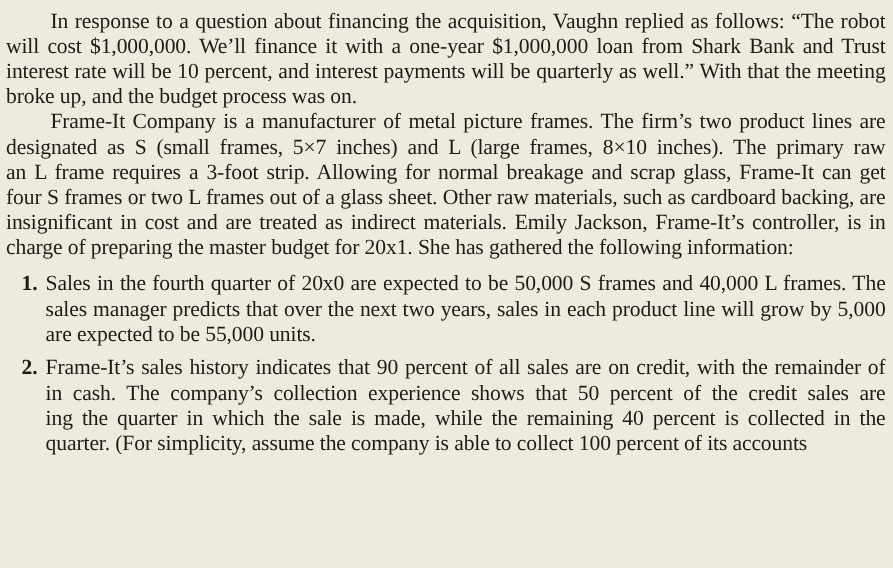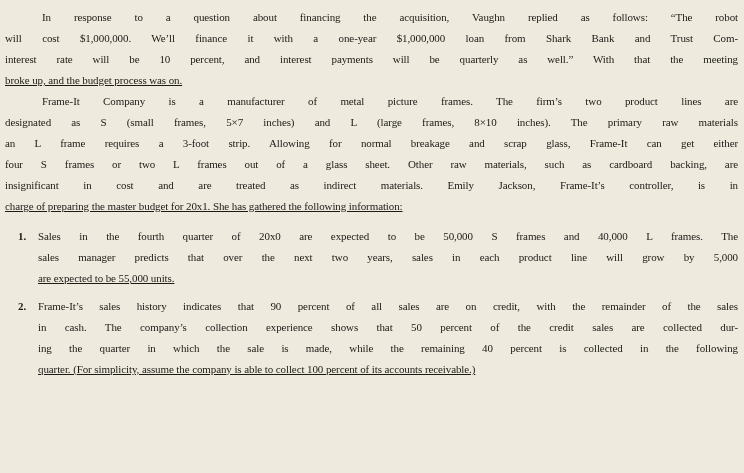--- a/index.html
+++ b/index.html
@@ -11,36 +11,35 @@
     height: 473px;
     background: #eeeade;
     overflow: hidden;
   }
   .page {
     box-sizing: border-box;
     width: 744px;
     height: 473px;
     padding: 7px 6px 0 5px;
     font-family: "Liberation Serif", "DejaVu Serif", serif;
-    font-size: 11px;
+    font-size: 18px;
     line-height: 21px;
     color: #1d1b16;
     letter-spacing: -0.1px;
   }
   .line {
     text-align: justify;
     text-align-last: justify;
     overflow: hidden;
     white-space: normal;
     height: 21px;
   }
   .line.last {
     text-align: left;
     text-align-last: left;
-    text-decoration: underline;
   }
   .para .line.first {
     text-indent: 37px;
   }
   .list-item {
     position: relative;
     padding-left: 33px;
     margin-top: 7px;
   }
   .list-item.first-item {

